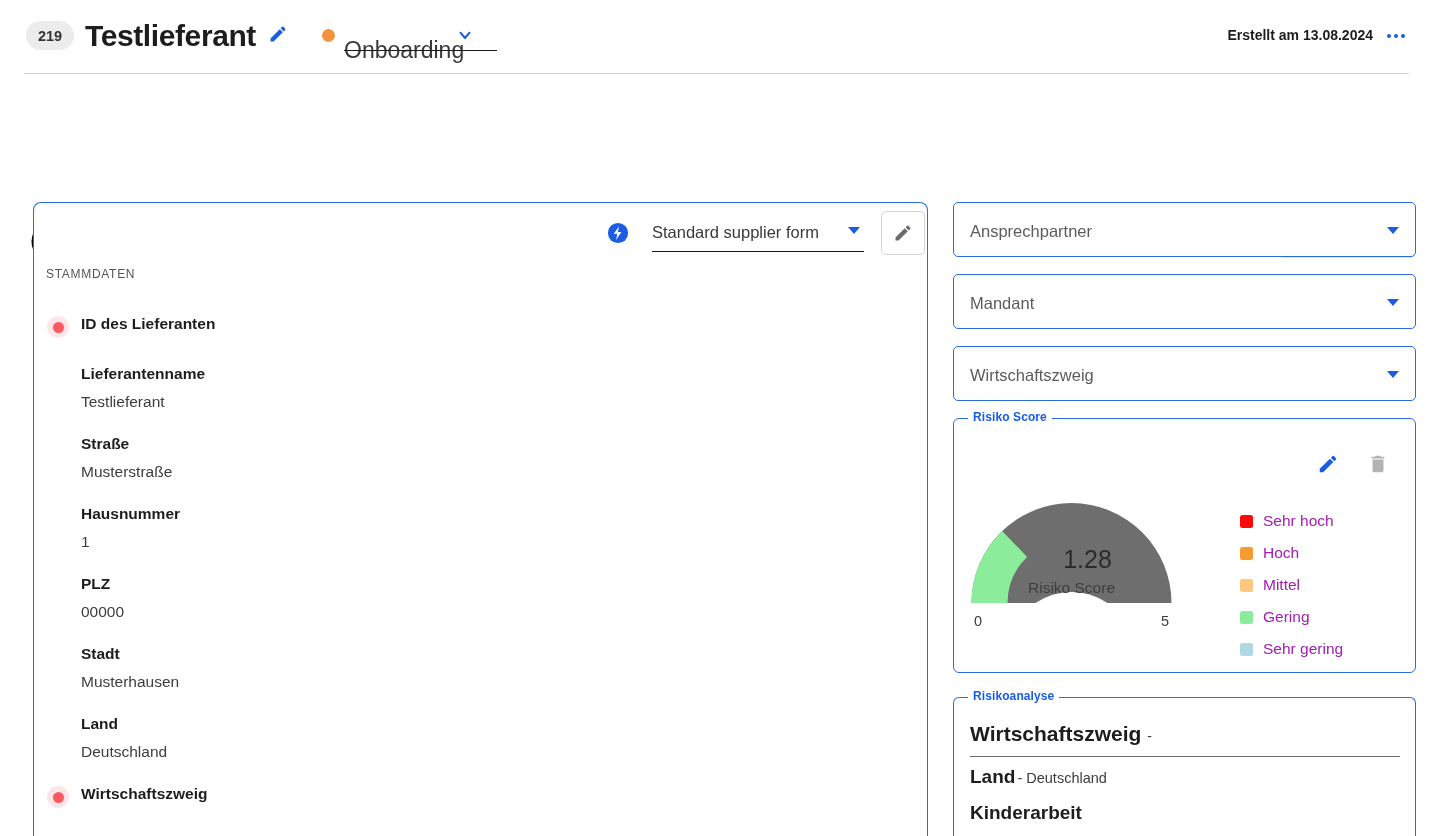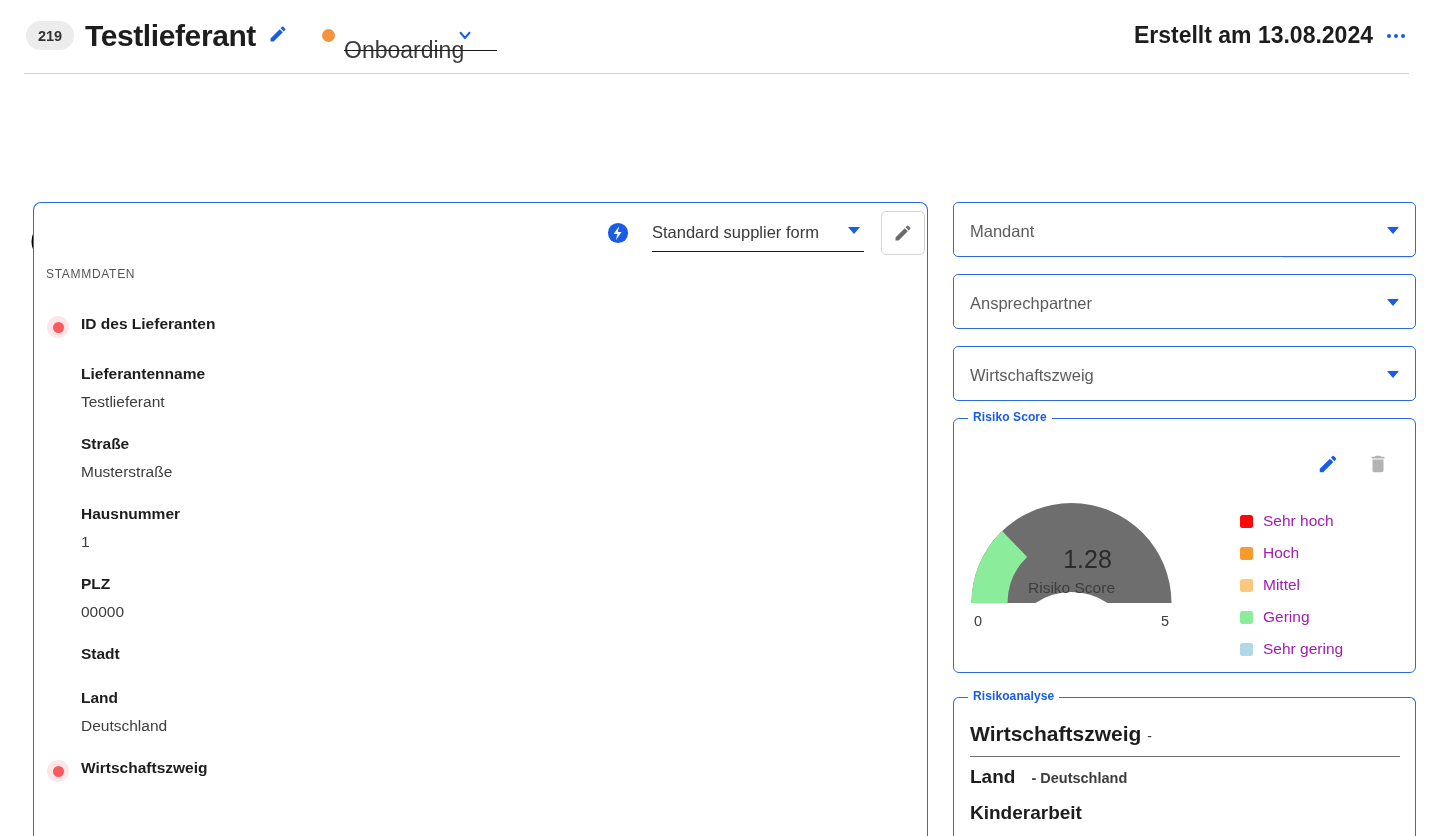--- a/index.html
+++ b/index.html
@@ -54,21 +54,21 @@
   .status-underline {
     position: absolute; left: 22px; top: 29px; width: 153px; height: 1px;
     background: #1a1a1a;
   }
   .status-chevron {
     position: absolute; left: 134px; top: 5px;
     width: 18px; height: 18px; cursor: pointer;
   }
   .created-text {
     position: absolute; right: 60px; top: 20px;
-    font-size: 23px; font-weight: 700; color: #1d1d1d;
+    font-size: 14px; font-weight: 700; color: #1d1d1d;
     line-height: 30px; white-space: nowrap;
   }
   .more-dots {
     position: absolute; right: 24px; top: 29px;
     width: 22px; height: 14px; display: flex; gap: 3px; align-items: center;
     cursor: pointer;
   }
   .more-dots i {
     display: block; width: 4px; height: 4px; border-radius: 50%;
     background: #1a5ce6;
@@ -258,21 +258,21 @@
   .ra-sep { font-size: 14px; color: #3d3d3d; margin-left: 6px; }
   .ra-underline {
     position: absolute; left: 16px; top: 58px; width: 430px; height: 1.2px;
     background: #6e6e6e;
   }
   .ra-row2 {
     position: absolute; left: 16px; top: 66px;
     display: flex; align-items: baseline;
   }
   .ra-title-md { font-size: 19px; font-weight: 700; color: #1d1d1d; line-height: 26px; }
-  .ra-val { font-size: 14.5px; color: #3d3d3d; margin-left: 16px; font-weight: bold; }
+  .ra-val { font-size: 14.5px; color: #3d3d3d; margin-left: 2px; }
   .ra-row3 {
     position: absolute; left: 16px; top: 102px;
   }
 </style>
 </head>
 <body>
 
 <div class="page">
 
   <div class="topbar">
@@ -367,41 +367,42 @@
         <div class="field">
           <div class="field-label">Hausnummer</div>
           <div class="field-value">1</div>
         </div>
         <div class="field">
           <div class="field-label">PLZ</div>
           <div class="field-value">00000</div>
         </div>
         <div class="field">
           <div class="field-label">Stadt</div>
+          <div class="field-value">Musterhausen</div>
         </div>
         <div class="field">
           <div class="field-label">Land</div>
           <div class="field-value">Deutschland</div>
         </div>
         <div class="field no-value">
           <span class="field-dot"></span>
           <div class="field-label">Wirtschaftszweig</div>
         </div>
       </div>
   </div>
 
   <div class="right-col">
 
     <div id="select-list">
         <div class="select-box">
+          <span class="sel-text">Ansprechpartner</span>
+          <span class="sel-caret"></span>
+        </div>
+        <div class="select-box">
           <span class="sel-text">Mandant</span>
-          <span class="sel-caret"></span>
-        </div>
-        <div class="select-box">
-          <span class="sel-text">Ansprechpartner</span>
           <span class="sel-caret"></span>
         </div>
         <div class="select-box">
           <span class="sel-text">Wirtschaftszweig</span>
           <span class="sel-caret"></span>
         </div>
       </div>
 
     <div class="panel" id="risiko-panel">
       <span class="panel-legend">Risiko Score</span>

